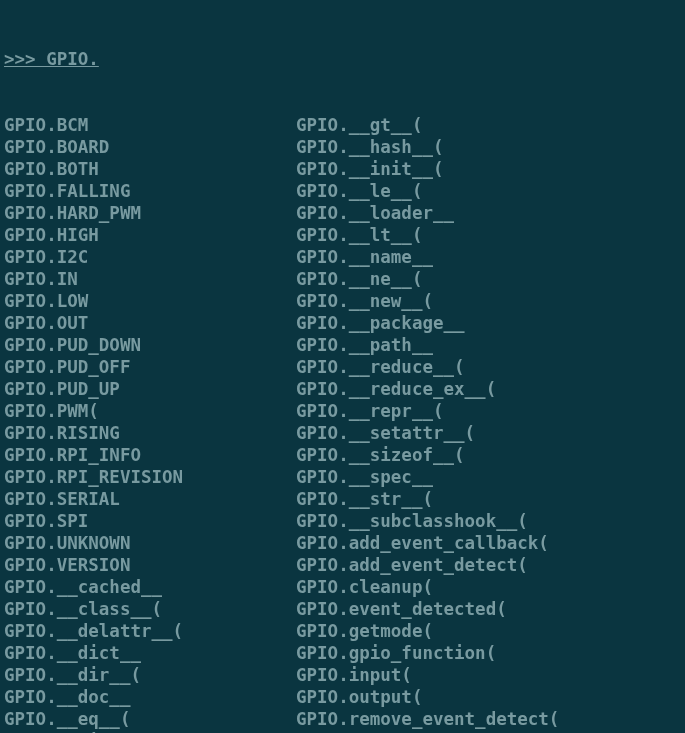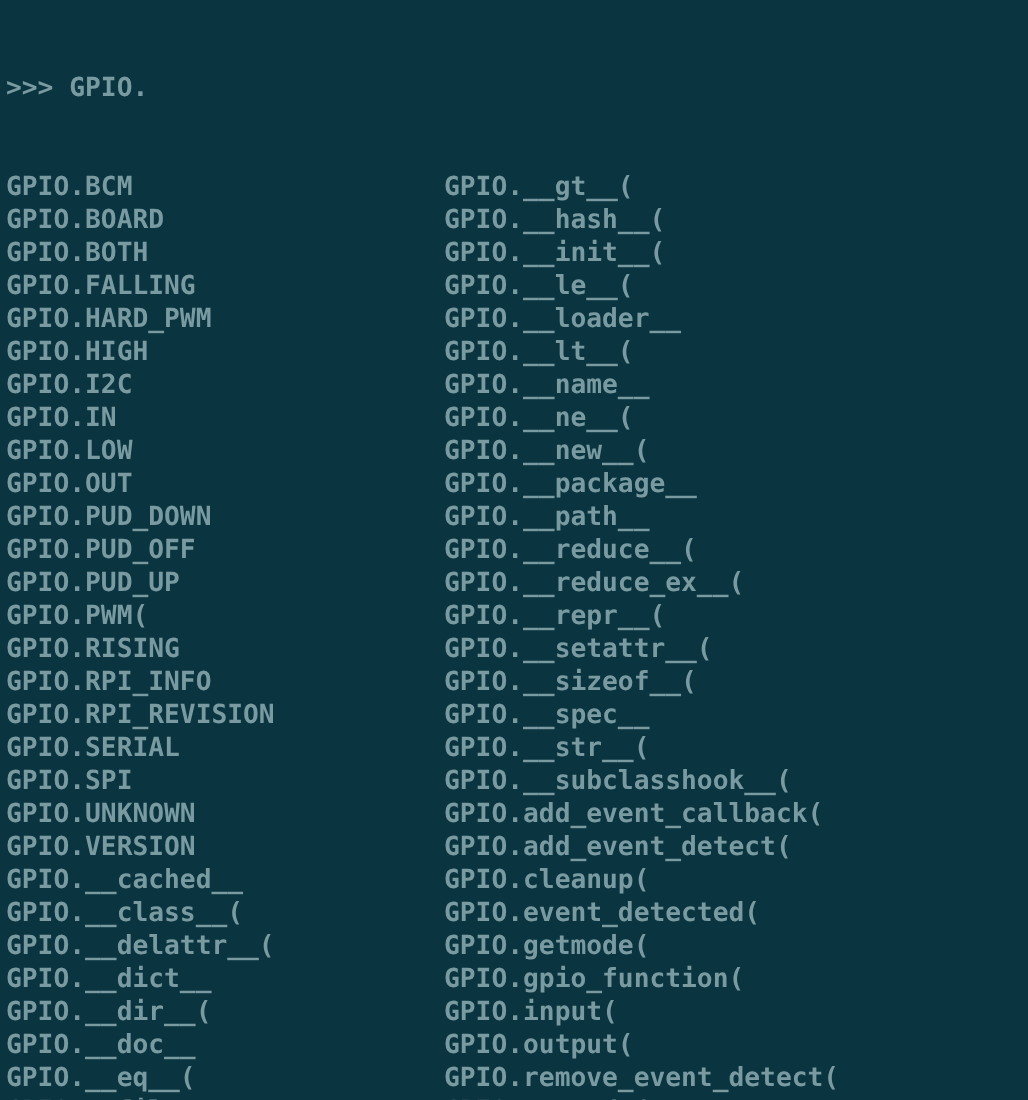--- a/index.html
+++ b/index.html
@@ -14,20 +14,21 @@
     line-height: 22px;
     overflow: hidden;
   }
   .terminal {
     padding: 4px 4px 0 4px;
     white-space: pre;
     font-weight: bold;
   }
   .prompt-line {
     height: 22px;
+    text-decoration: underline;
   }
   .columns {
     display: flex;
     flex-direction: row;
   }
   .col {
     display: flex;
     flex-direction: column;
   }
   .col1 { width: 292px; }

